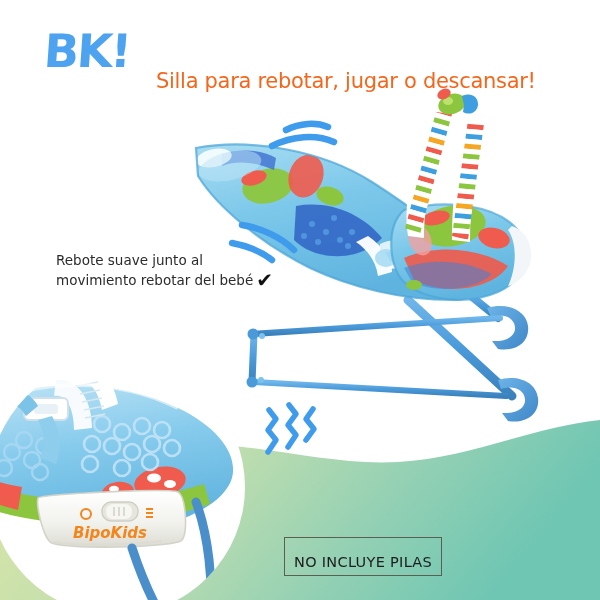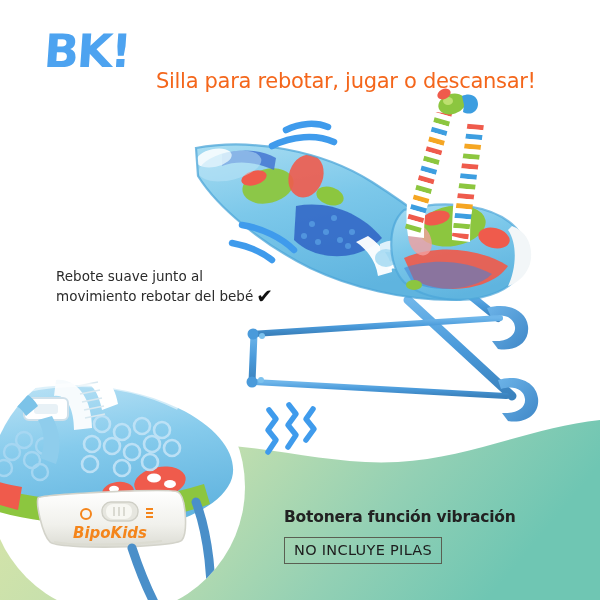--- a/index.html
+++ b/index.html
@@ -23,38 +23,38 @@
   }
   .headline{
     position:absolute;left:156px;top:40px;width:420px;
     font-family:"DejaVu Sans", sans-serif;
     font-weight:normal;font-size:21px;letter-spacing:-.3px;
     color:#f4661b;line-height:1.1;white-space:nowrap;margin-top:30px;
   }
 
   
   .anno-left{
-    position:absolute;left:56px;top:268px;width:240px;
+    position:absolute;left:56px;top:252px;width:240px;
     font-family:"DejaVu Sans", sans-serif;
     font-size:13.5px;line-height:1.32;color:#2b2b2b;
   }
   .anno-left .check{
     font-size:20px;font-weight:bold;color:#111;line-height:1;
     margin-left:3px;vertical-align:-2px;
   }
   .anno-bottom{
     position:absolute;left:284px;top:508px;width:300px;
     font-family:"DejaVu Sans", sans-serif;
     font-weight:bold;font-size:15.5px;color:#222;letter-spacing:-.2px;
     white-space:nowrap;
   }
   .pilas-box{
     position:absolute;left:284px;top:537px;
     border:1.4px solid #5a5f52;
-    padding:4px 9px 5px 9px;
+    padding:16px 9px 5px 9px;
     font-family:"DejaVu Sans", sans-serif;
     font-size:14.5px;font-weight:normal;color:#1d1d1d;
     letter-spacing:.3px;white-space:nowrap;
     background:transparent;
   }
 
   
   .art{position:absolute;left:0;top:0;width:600px;height:600px;}
   .inset{position:absolute;left:-18px;top:352px;width:270px;height:270px;}
 </style>
@@ -406,16 +406,15 @@
   </svg>
 
   <div class="logo">BK!</div>
   <div class="headline">Silla para rebotar, jugar o descansar!</div>
 
   <div class="anno-left">
     <span>Rebote suave junto al</span><br>
     <span>movimiento rebotar del bebé</span><span class="check">✔</span>
   </div>
 
-  <div class="anno-bottom">Botonera función vibración</div>
   <div class="pilas-box">NO INCLUYE PILAS</div>
 
 </div>
 
 </body></html>

